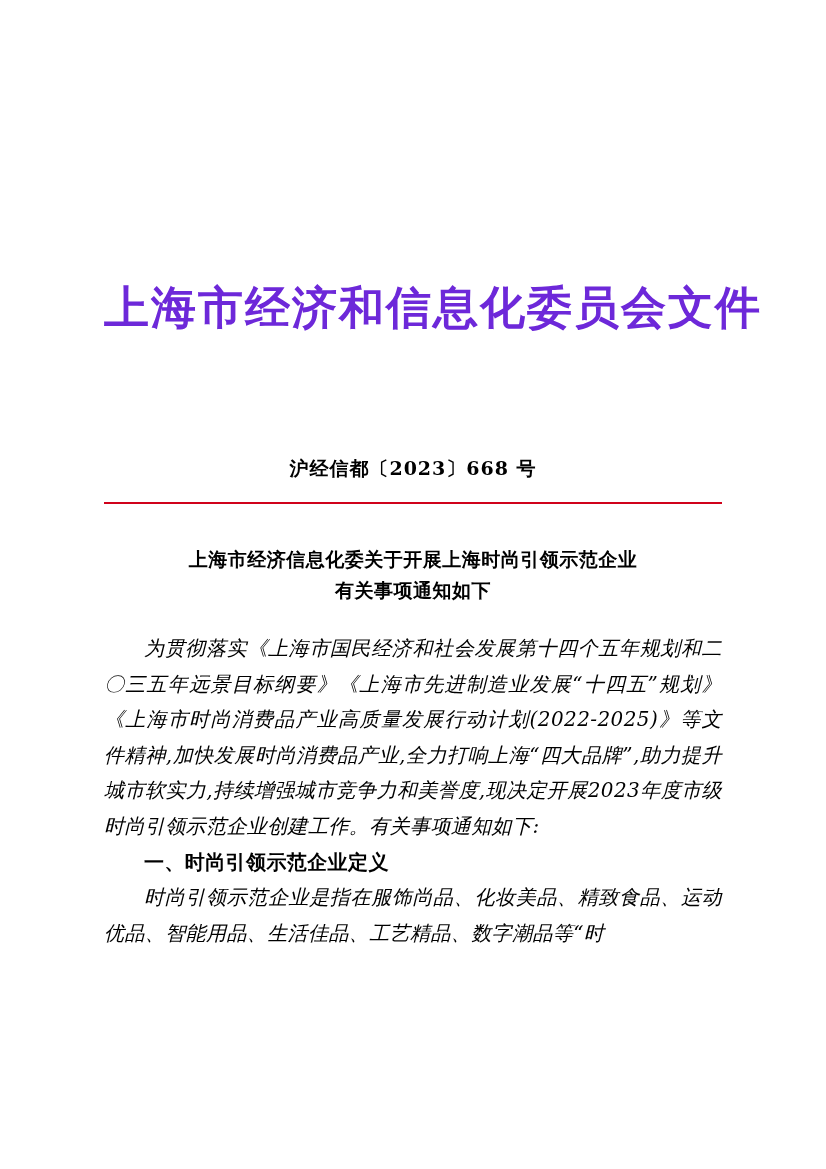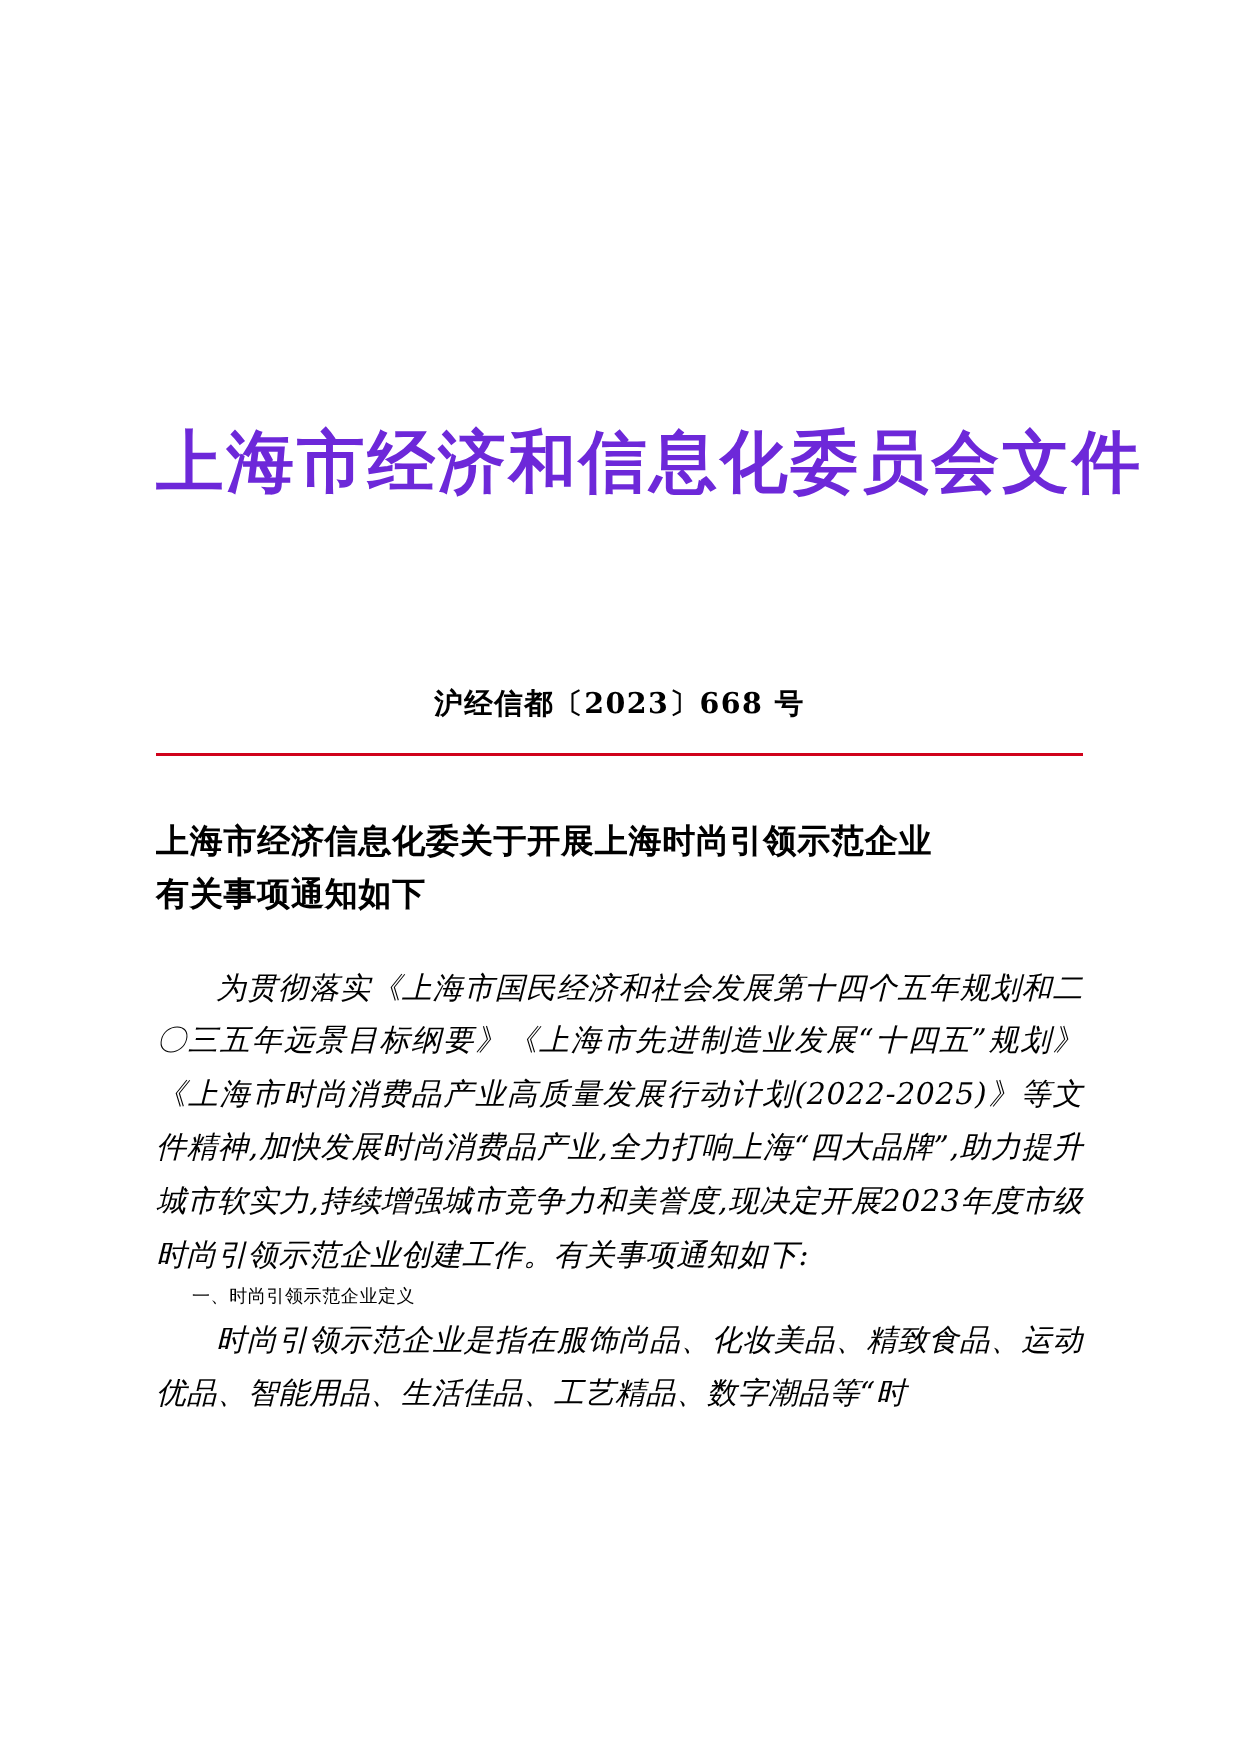--- a/index.html
+++ b/index.html
@@ -42,21 +42,22 @@
     font-family: "DejaVu Serif", "Liberation Serif", serif;
   }
   .red-rule {
     margin-top: 20px;
     height: 2px;
     background: #d0021b;
     width: 100%;
   }
   .doc-title {
     margin-top: 40px;
-    font-size: 22px;
+    text-align: center;
+    font-size: 19px;
     font-weight: bold;
     line-height: 1.6;
     letter-spacing: 0.5px;
   }
   .doc-title .line {
     display: block;
   }
   .body-text {
     margin-top: 26px;
     font-size: 20px;
@@ -66,23 +67,23 @@
   }
   .body-text p {
     margin: 0;
   }
   .indent2 {
     text-indent: 2em;
     font-style: italic;
   }
   .section-heading {
     text-indent: 2em;
-    font-weight: normal;
+    font-weight: bold;
     font-family: "DejaVu Sans", "Liberation Sans", sans-serif;
-    font-size: 12px;
+    font-size: 20px;
   }
 </style>
 </head>
 <body>
 
 <div class="page">
 
   <div class="masthead">上海市经济和信息化委员会文件</div>
 
   <div class="doc-number">沪经信都〔2023〕668 号</div>

